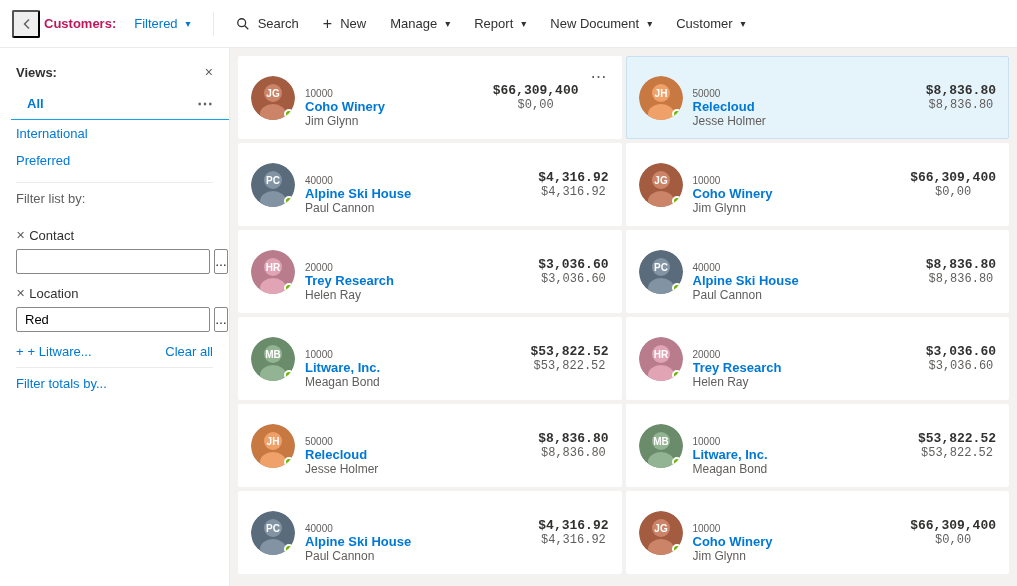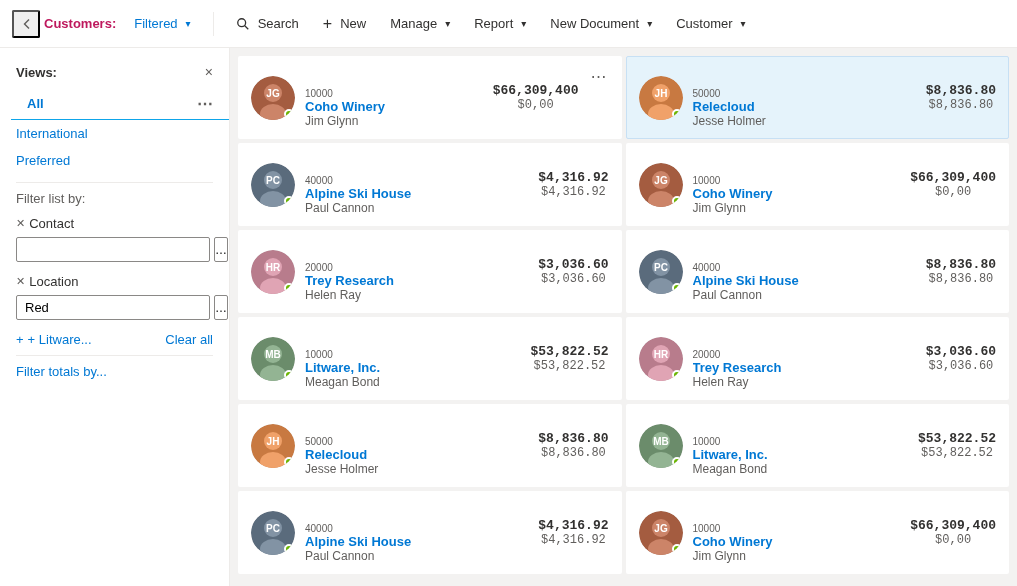--- a/index.html
+++ b/index.html
@@ -50,21 +50,21 @@
       font-size: 13px; color: #0078d4;
     }
     .sidebar-nav-item.active {
       color: #0078d4; border-bottom: 1px solid #0ea5e9; font-weight: 600;
       border-radius: 0;
       margin-left: 11px;
     }
     .sidebar-nav-item .dots { color: #605e5c; font-size: 16px; }
     .sidebar-separator { height: 1px; background: #edebe9; margin: 8px 16px; }
     .filter-section { padding: 0 16px; }
-    .filter-title { font-size: 13px; color: #605e5c; margin-bottom: 10px; }
+    .filter-title { font-size: 13px; color: #605e5c; margin-bottom: 22px; }
     .filter-chip {
       display: flex; align-items: center; gap: 4px;
       margin-bottom: 6px; font-size: 13px;
     }
     .filter-chip-x { cursor: pointer; color: #605e5c; font-size: 11px; }
     .filter-chip-label { font-weight: 500; }
     .filter-input-row { display: flex; gap: 4px; margin-bottom: 12px; }
     .filter-input {
       flex: 1; border: 1px solid #8a8886; padding: 4px 8px;
       font-size: 13px; border-radius: 2px; outline: none;

